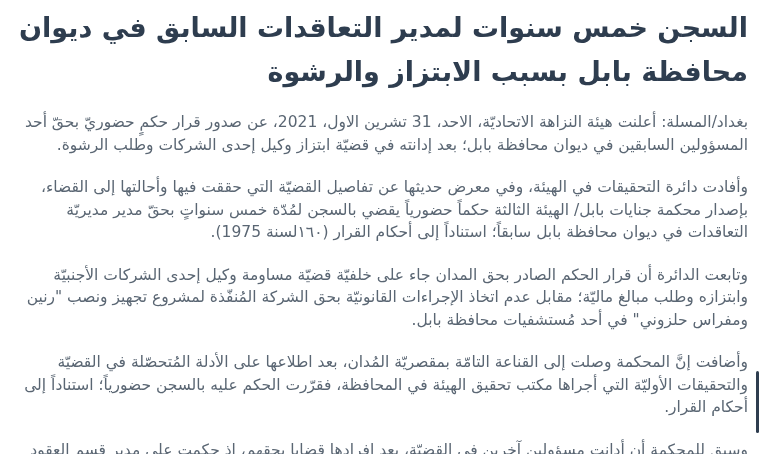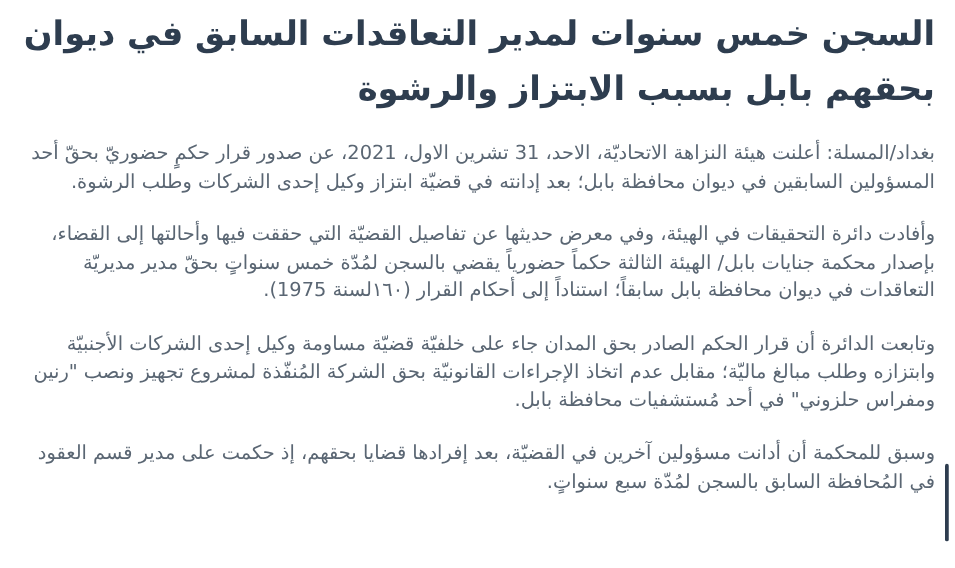--- a/index.html
+++ b/index.html
@@ -46,26 +46,27 @@
     height: 62px;
     background: #2e3d4f;
     border-radius: 2px;
   }
 </style>
 </head>
 <body>
 
 <div class="article-page">
   <div class="article">
-    <h1 class="article-title">السجن خمس سنوات لمدير التعاقدات السابق في ديوان بحقهم بابل بسبب الابتزاز والرشوة</h1>
+    <h1 class="article-title">السجن خمس سنوات لمدير التعاقدات السابق في ديوان محافظة بابل بسبب الابتزاز والرشوة</h1>
 
     <p class="article-paragraph">بغداد/المسلة: أعلنت هيئة النزاهة الاتحاديّة، الاحد، 31 تشرين الاول، 2021، عن صدور قرار حكمٍ حضوريّ بحقّ أحد المسؤولين السابقين في ديوان محافظة بابل؛ بعد إدانته في قضيّة ابتزاز وكيل إحدى الشركات وطلب الرشوة.</p>
 
     <p class="article-paragraph">وأفادت دائرة التحقيقات في الهيئة، وفي معرض حديثها عن تفاصيل القضيّة التي حققت فيها وأحالتها إلى القضاء، بإصدار محكمة جنايات بابل/ الهيئة الثالثة حكماً حضورياً يقضي بالسجن لمُدّة خمس سنواتٍ بحقّ مدير مديريّة التعاقدات في ديوان محافظة بابل سابقاً؛ استناداً إلى أحكام القرار (١٦٠لسنة 1975).</p>
 
     <p class="article-paragraph">وتابعت الدائرة أن قرار الحكم الصادر بحق المدان جاء على خلفيّة قضيّة مساومة وكيل إحدى الشركات الأجنبيّة وابتزازه وطلب مبالغ ماليّة؛ مقابل عدم اتخاذ الإجراءات القانونيّة بحق الشركة المُنفّذة لمشروع تجهيز ونصب "رنين ومفراس حلزوني" في أحد مُستشفيات محافظة بابل.</p>
 
+    <p class="article-paragraph">وأضافت إنَّ المحكمة وصلت إلى القناعة التامّة بمقصريّة المُدان، بعد اطلاعها على الأدلة المُتحصّلة في القضيّة والتحقيقات الأوليّة التي أجراها مكتب تحقيق الهيئة في المحافظة، فقرّرت الحكم عليه بالسجن حضورياً؛ استناداً إلى أحكام القرار.</p>
 
     <p class="article-paragraph">وسبق للمحكمة أن أدانت مسؤولين آخرين في القضيّة، بعد إفرادها قضايا بحقهم، إذ حكمت على مدير قسم العقود في المُحافظة السابق بالسجن لمُدّة سبع سنواتٍ.</p>
   </div>
 
   <div class="scrollbar-thumb"></div>
 </div>
 
 </body></html>

